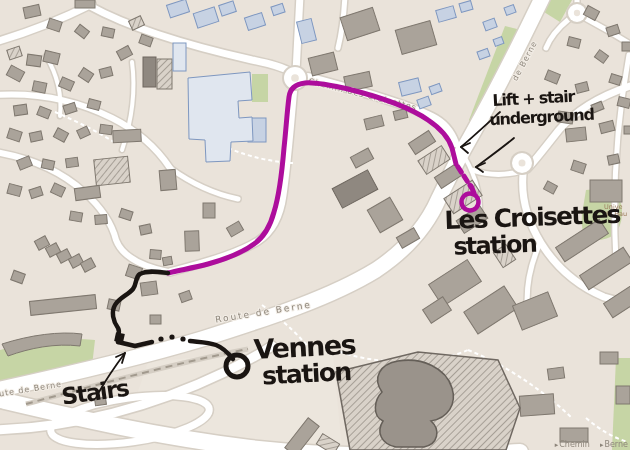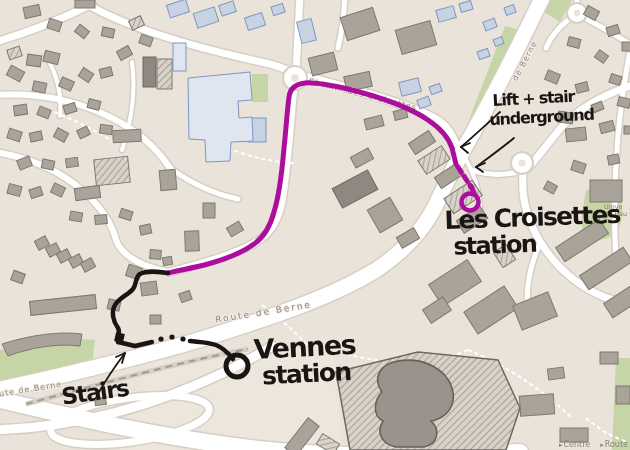--- a/index.html
+++ b/index.html
@@ -295,20 +295,20 @@
     <div class="l2">station</div>
   </div>
 
   <div class="hand" id="ann-stairs">
     <span>Stairs</span>
   </div>
 
   <div id="signpost">
     <span class="item">
       <span class="chev">▸</span>
-      <span>Centre</span>
+      <span>Chemin</span>
     </span>
     <span class="item">
       <span class="chev">▸</span>
-      <span>Route</span>
+      <span>Berne</span>
     </span>
   </div>
 </div>
 
 </body></html>

